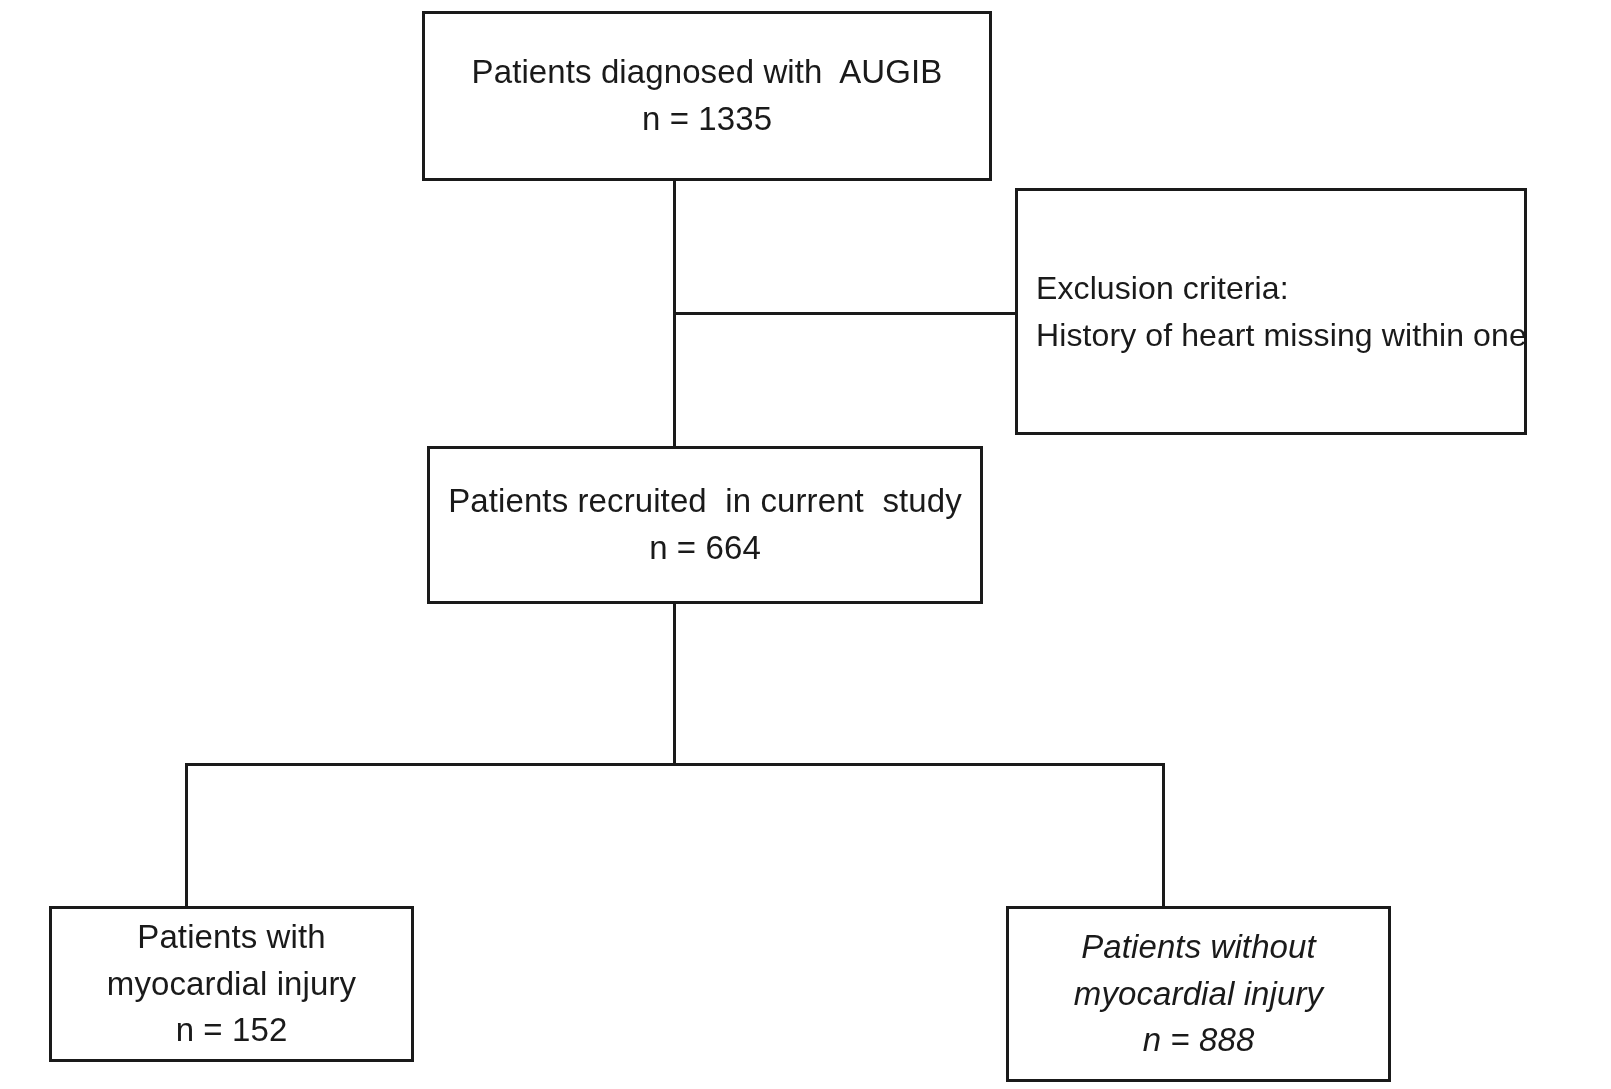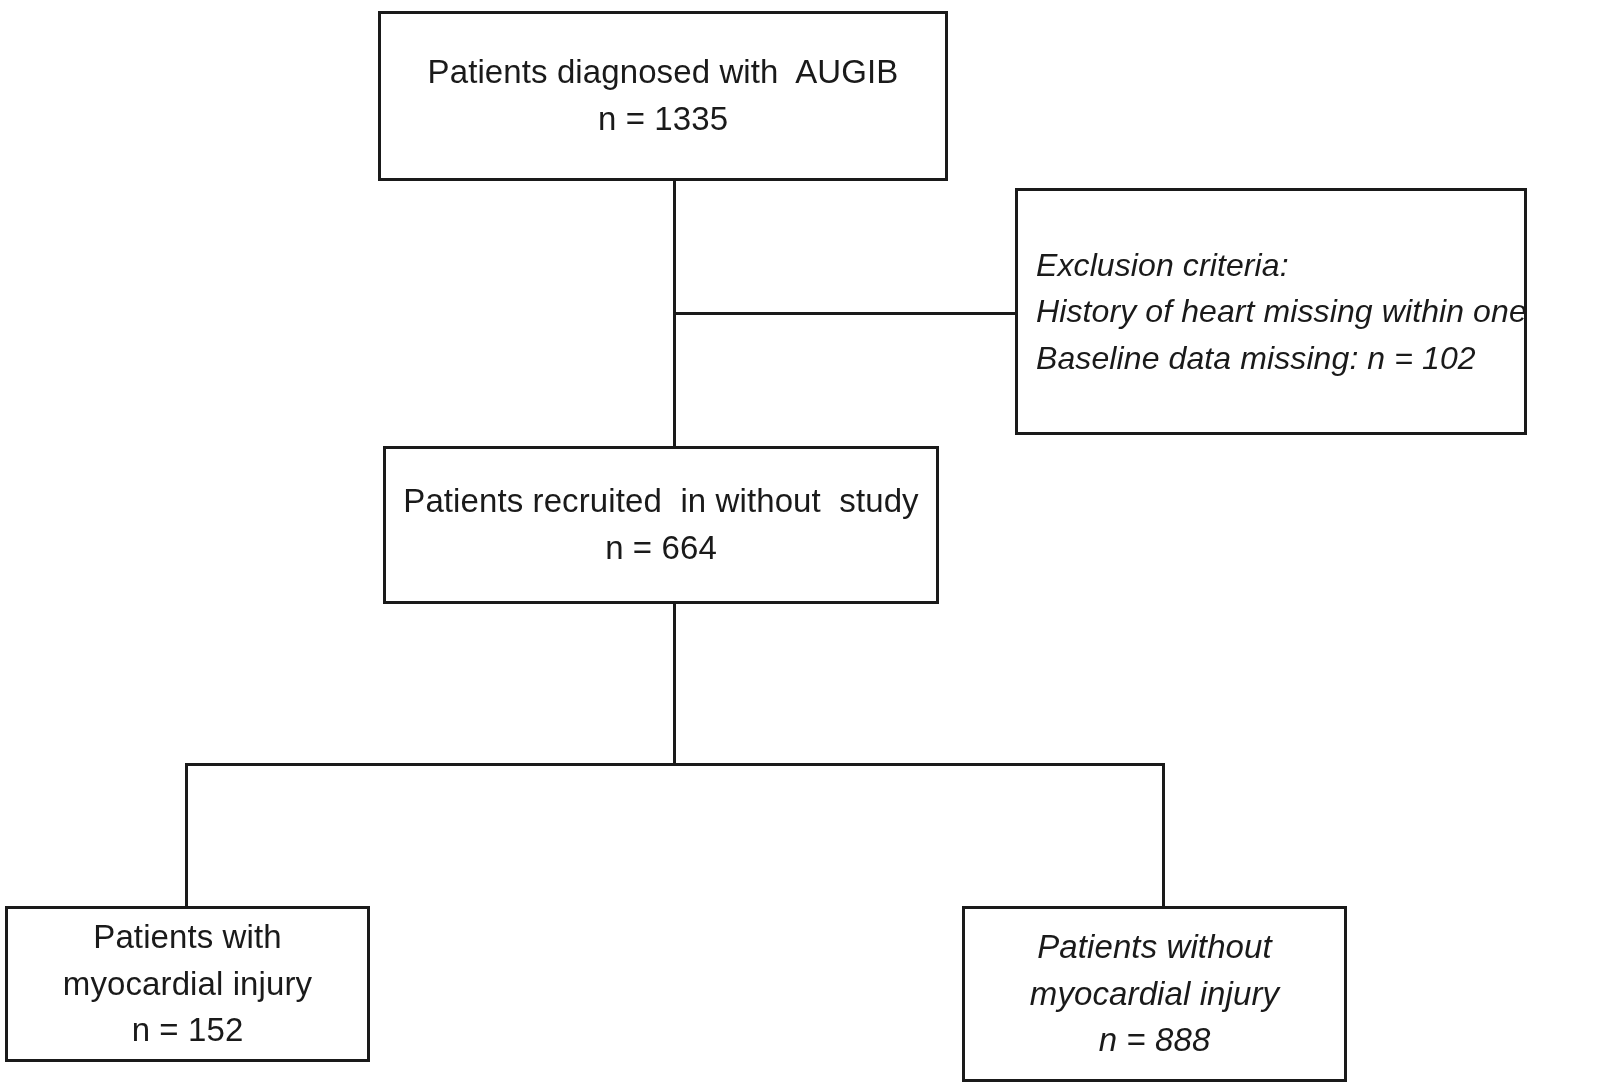--- a/index.html
+++ b/index.html
@@ -25,36 +25,36 @@
     border: 3px solid #1a1a1a;
     background: #ffffff;
     display: flex;
     flex-direction: column;
     justify-content: center;
     z-index: 2;
   }
   .node.center {
     align-items: center;
     text-align: center;
+    margin-left: 44px;
   }
   .node.left-align {
     align-items: flex-start;
     text-align: left;
     padding-left: 18px;
   }
   .node-line {
     font-size: 33px;
     line-height: 1.42;
     letter-spacing: 0.1px;
     white-space: pre;
   }
   .node.left-align .node-line {
     font-size: 32px;
     line-height: 1.45;
-    font-style: italic;
   }
 
   
   .conn-v {
     position: absolute;
     width: 3px;
     background: #1a1a1a;
     z-index: 1;
   }
   .conn-h {
@@ -95,25 +95,24 @@
   <div class="conn-v" id="conn-right-drop"></div>
 
   <div class="node center" id="node-top">
     <div class="node-line">Patients diagnosed with  AUGIB</div>
     <div class="node-line">n = 1335</div>
   </div>
 
   <div class="node left-align" id="node-exclusion">
     <div class="node-line">Exclusion criteria:</div>
     <div class="node-line">History of heart missing within one</div>
-    <div class="node-line">Baseline data missing: n = 102</div>
   </div>
 
   <div class="node center" id="node-recruited">
-    <div class="node-line">Patients recruited  in without  study</div>
+    <div class="node-line">Patients recruited  in current  study</div>
     <div class="node-line">n = 664</div>
   </div>
 
   <div class="node center" id="node-injury">
     <div class="node-line">Patients with</div>
     <div class="node-line">myocardial injury</div>
     <div class="node-line">n = 152</div>
   </div>
 
   <div class="node center" id="node-noinjury">

